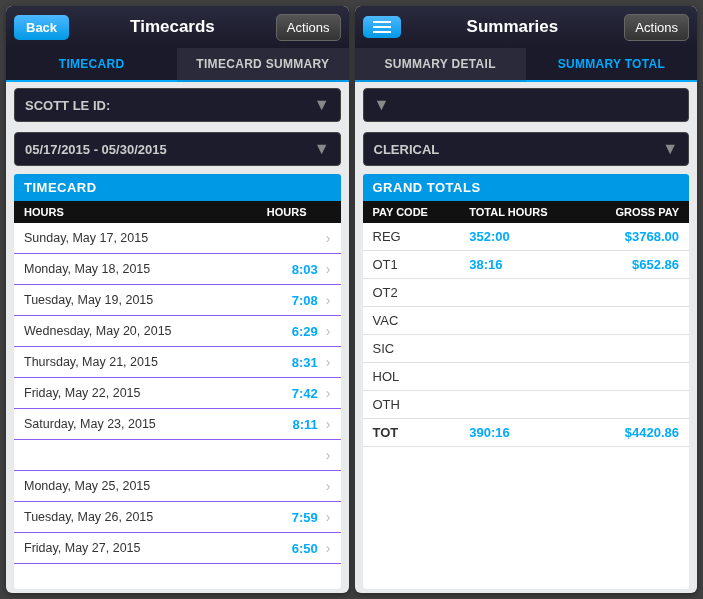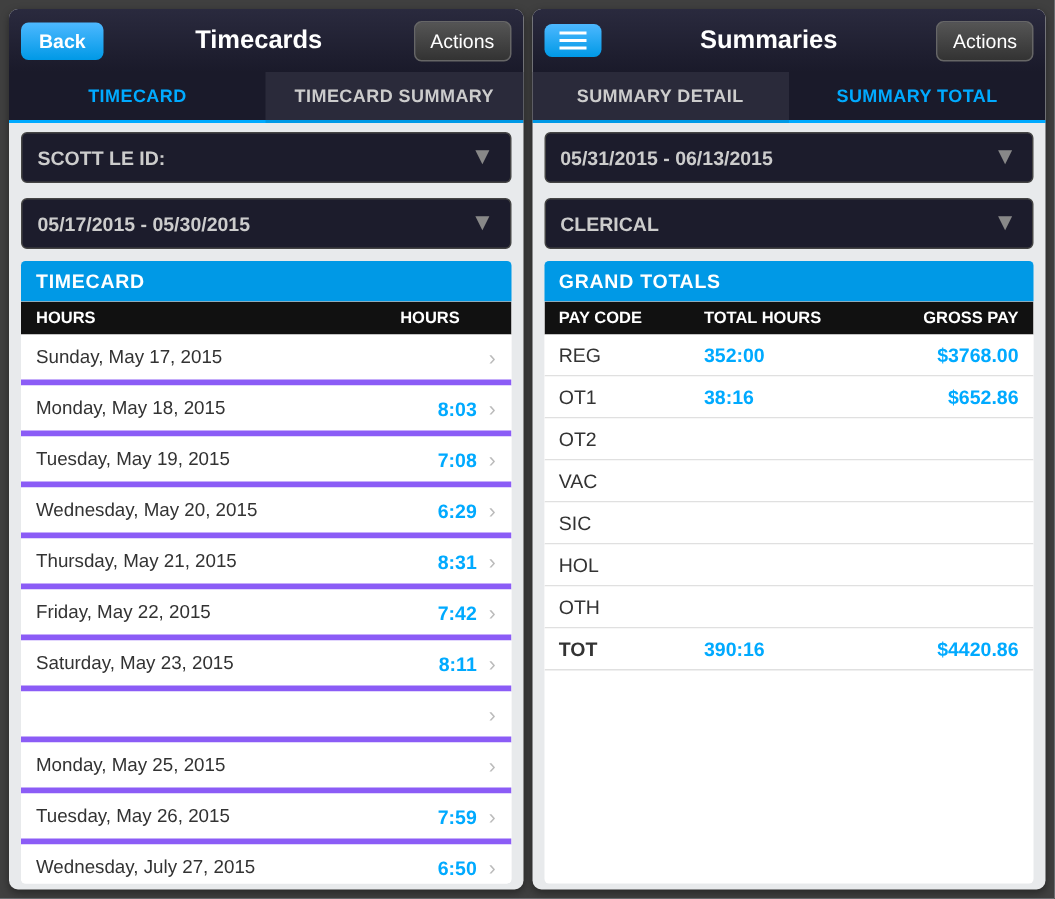--- a/index.html
+++ b/index.html
@@ -159,21 +159,21 @@
       font-size: 11px;
       font-weight: bold;
     }
     .col-date { flex: 2; }
     .col-hours { flex: 1; text-align: right; padding-right: 24px; }
     
     .timecard-row {
       display: flex;
       align-items: center;
       padding: 7px 10px;
-      border-bottom: 4px solid #8b5cf6;
+      border-bottom: 1px solid #8b5cf6;
       background: white;
       cursor: pointer;
     }
     .row-date { flex: 2; color: #333; font-size: 12.5px; }
     .row-hours { flex: 1; text-align: right; padding-right: 6px; color: #00aaff; font-weight: bold; font-size: 13px; }
     .row-chevron { color: #bbb; font-size: 14px; margin-left: 2px; }
     .gt-col-header {
       display: flex;
       background: #111;
       padding: 5px 10px;
@@ -287,21 +287,21 @@
     <span class="row-date">Monday, May 25, 2015</span>
     <span class="row-hours"></span>
     <span class="row-chevron">›</span>
   </div>
           <div class="timecard-row">
     <span class="row-date">Tuesday, May 26, 2015</span>
     <span class="row-hours">7:59</span>
     <span class="row-chevron">›</span>
   </div>
           <div class="timecard-row">
-    <span class="row-date">Wednesday, July 27, 2015</span>
+    <span class="row-date">Friday, May 27, 2015</span>
     <span class="row-hours">6:50</span>
     <span class="row-chevron">›</span>
   </div>
         </div>
     </div>
   </div>
 
   <div class="panel">
 
     <div class="panel-header">
@@ -315,21 +315,20 @@
       <span class="panel-header-title">Summaries</span>
       <button class="btn-actions">Actions</button>
     </div>
 
     <div class="tab-bar">
       <div class="tab inactive">SUMMARY DETAIL</div>
       <div class="tab active">SUMMARY TOTAL</div>
     </div>
 
     <div class="dropdown-row">
-      <span class="dropdown-label">05/31/2015 - 06/13/2015</span>
       <span class="dropdown-chevron">▼</span>
     </div>
 
     <div class="dropdown-row">
       <span class="dropdown-label">CLERICAL</span>
       <span class="dropdown-chevron">▼</span>
     </div>
 
     <div class="section-header">
       <span class="section-header-text">GRAND TOTALS</span>

